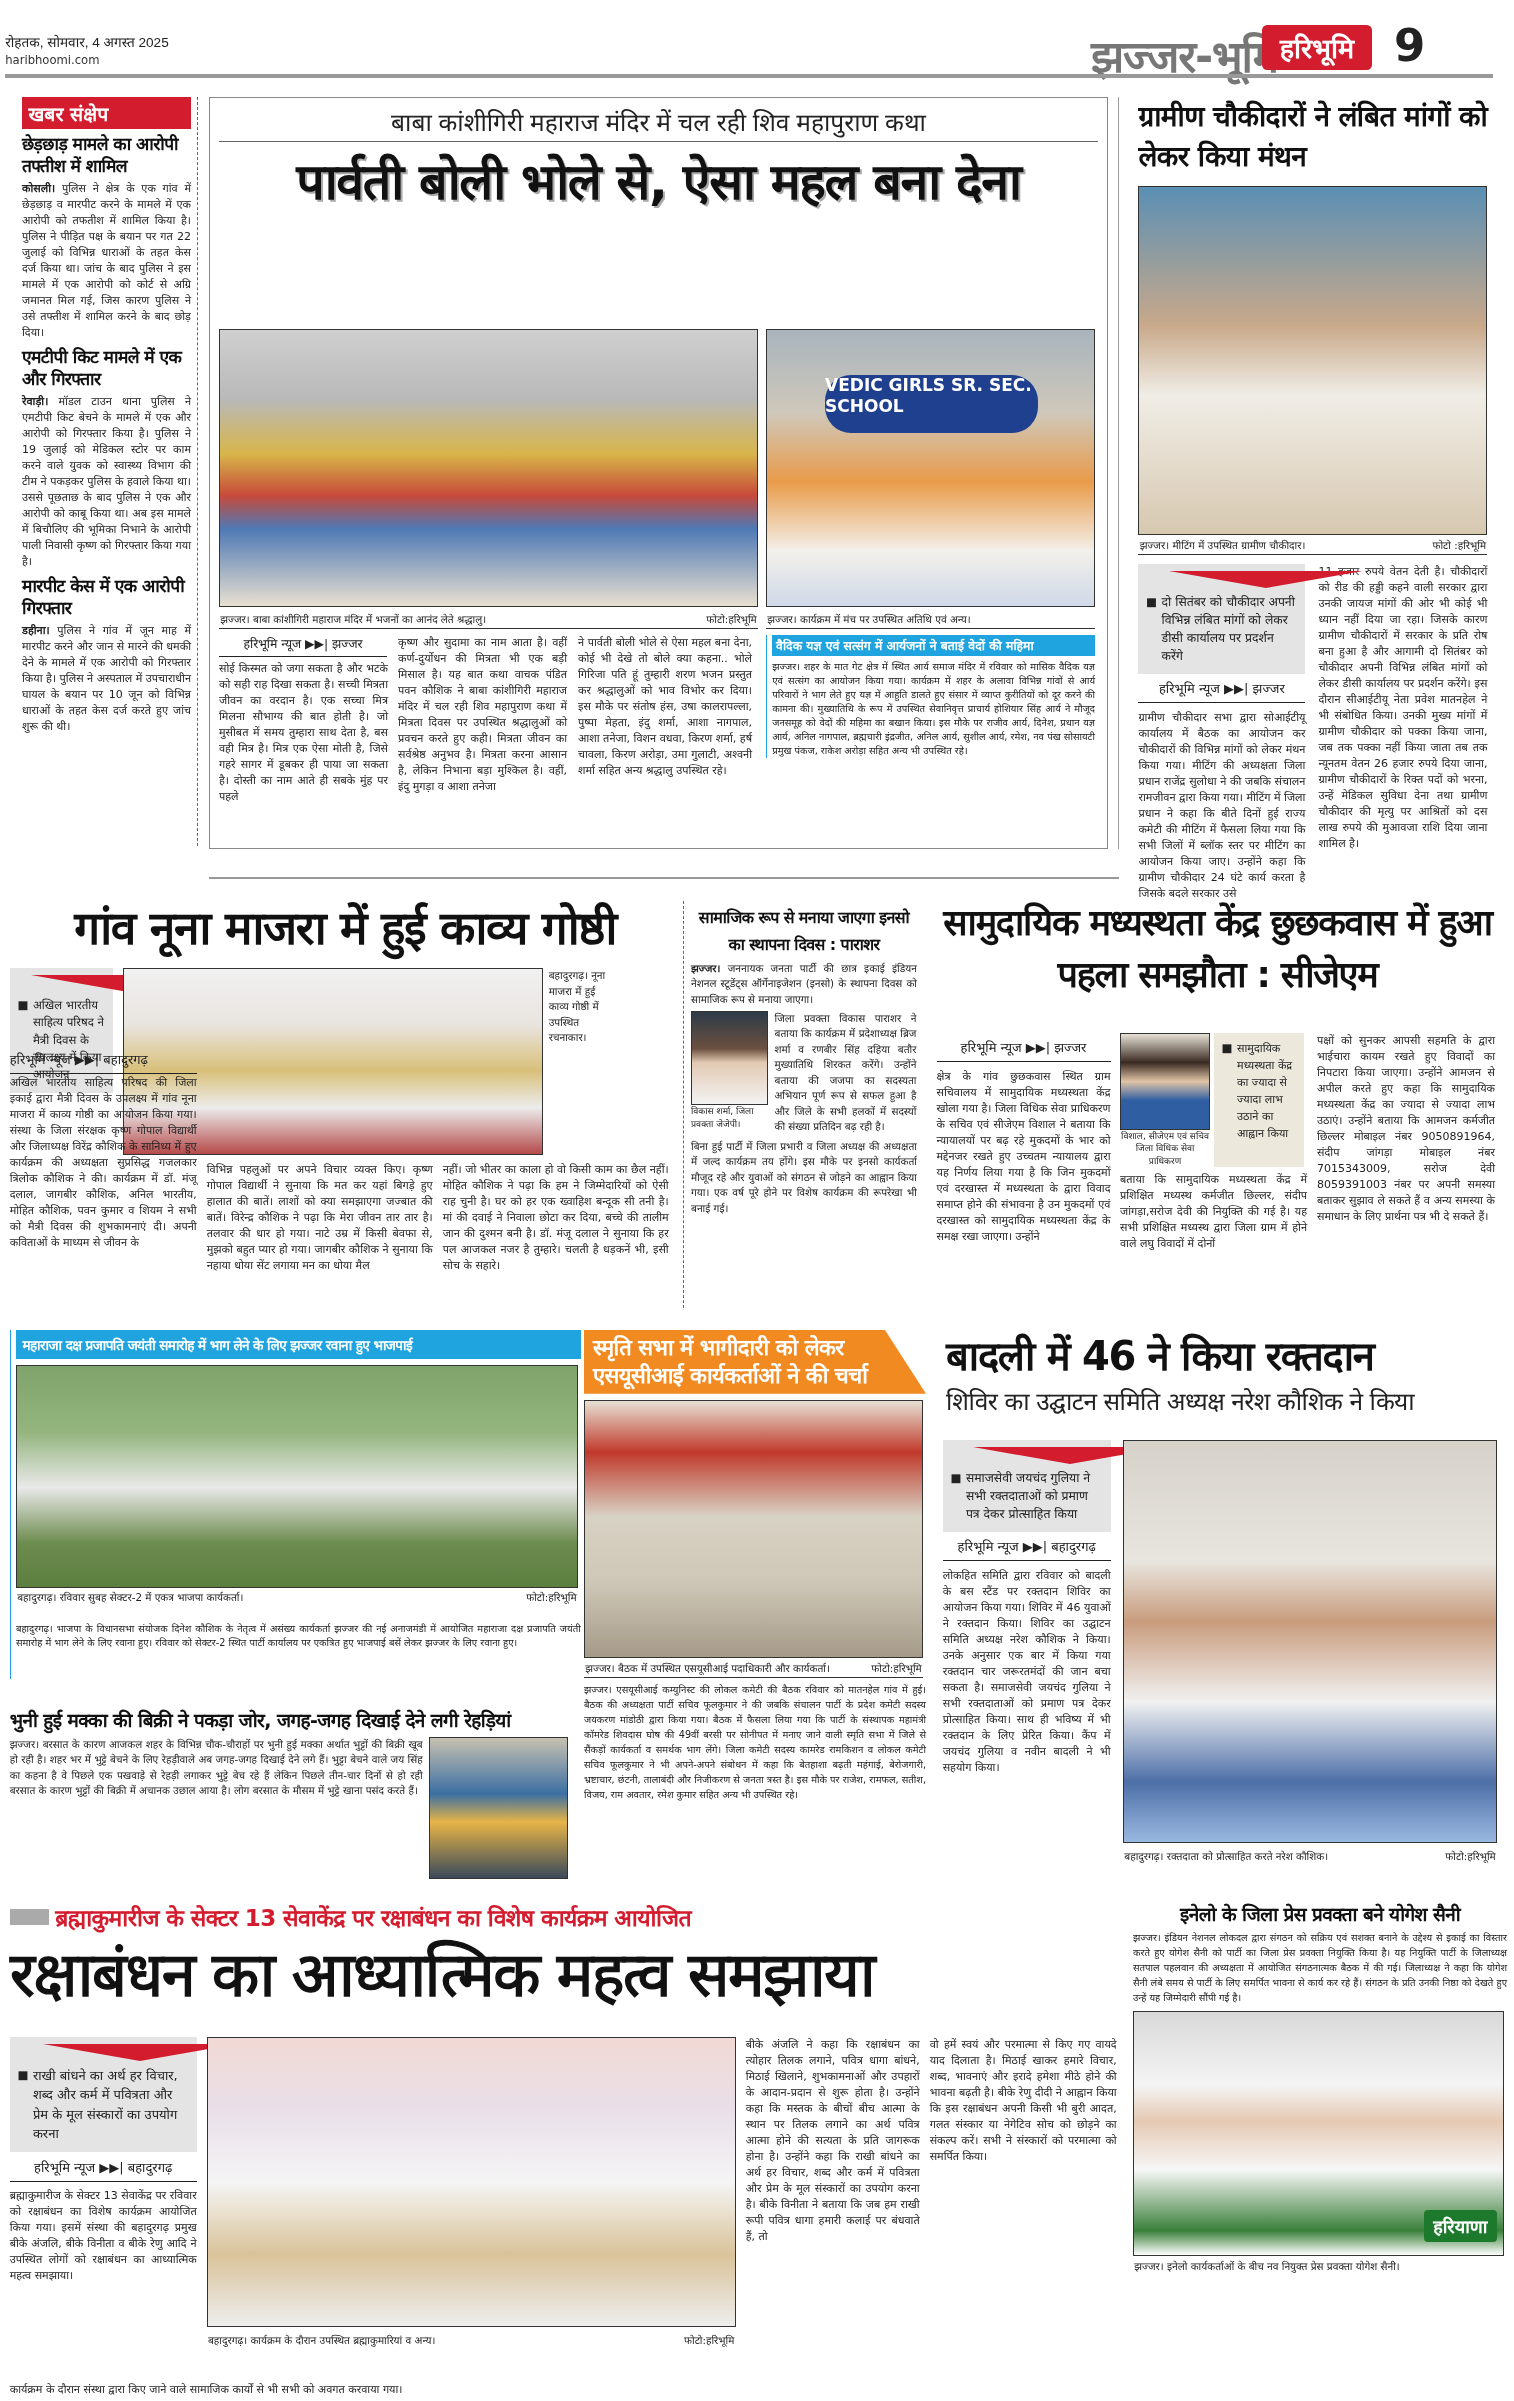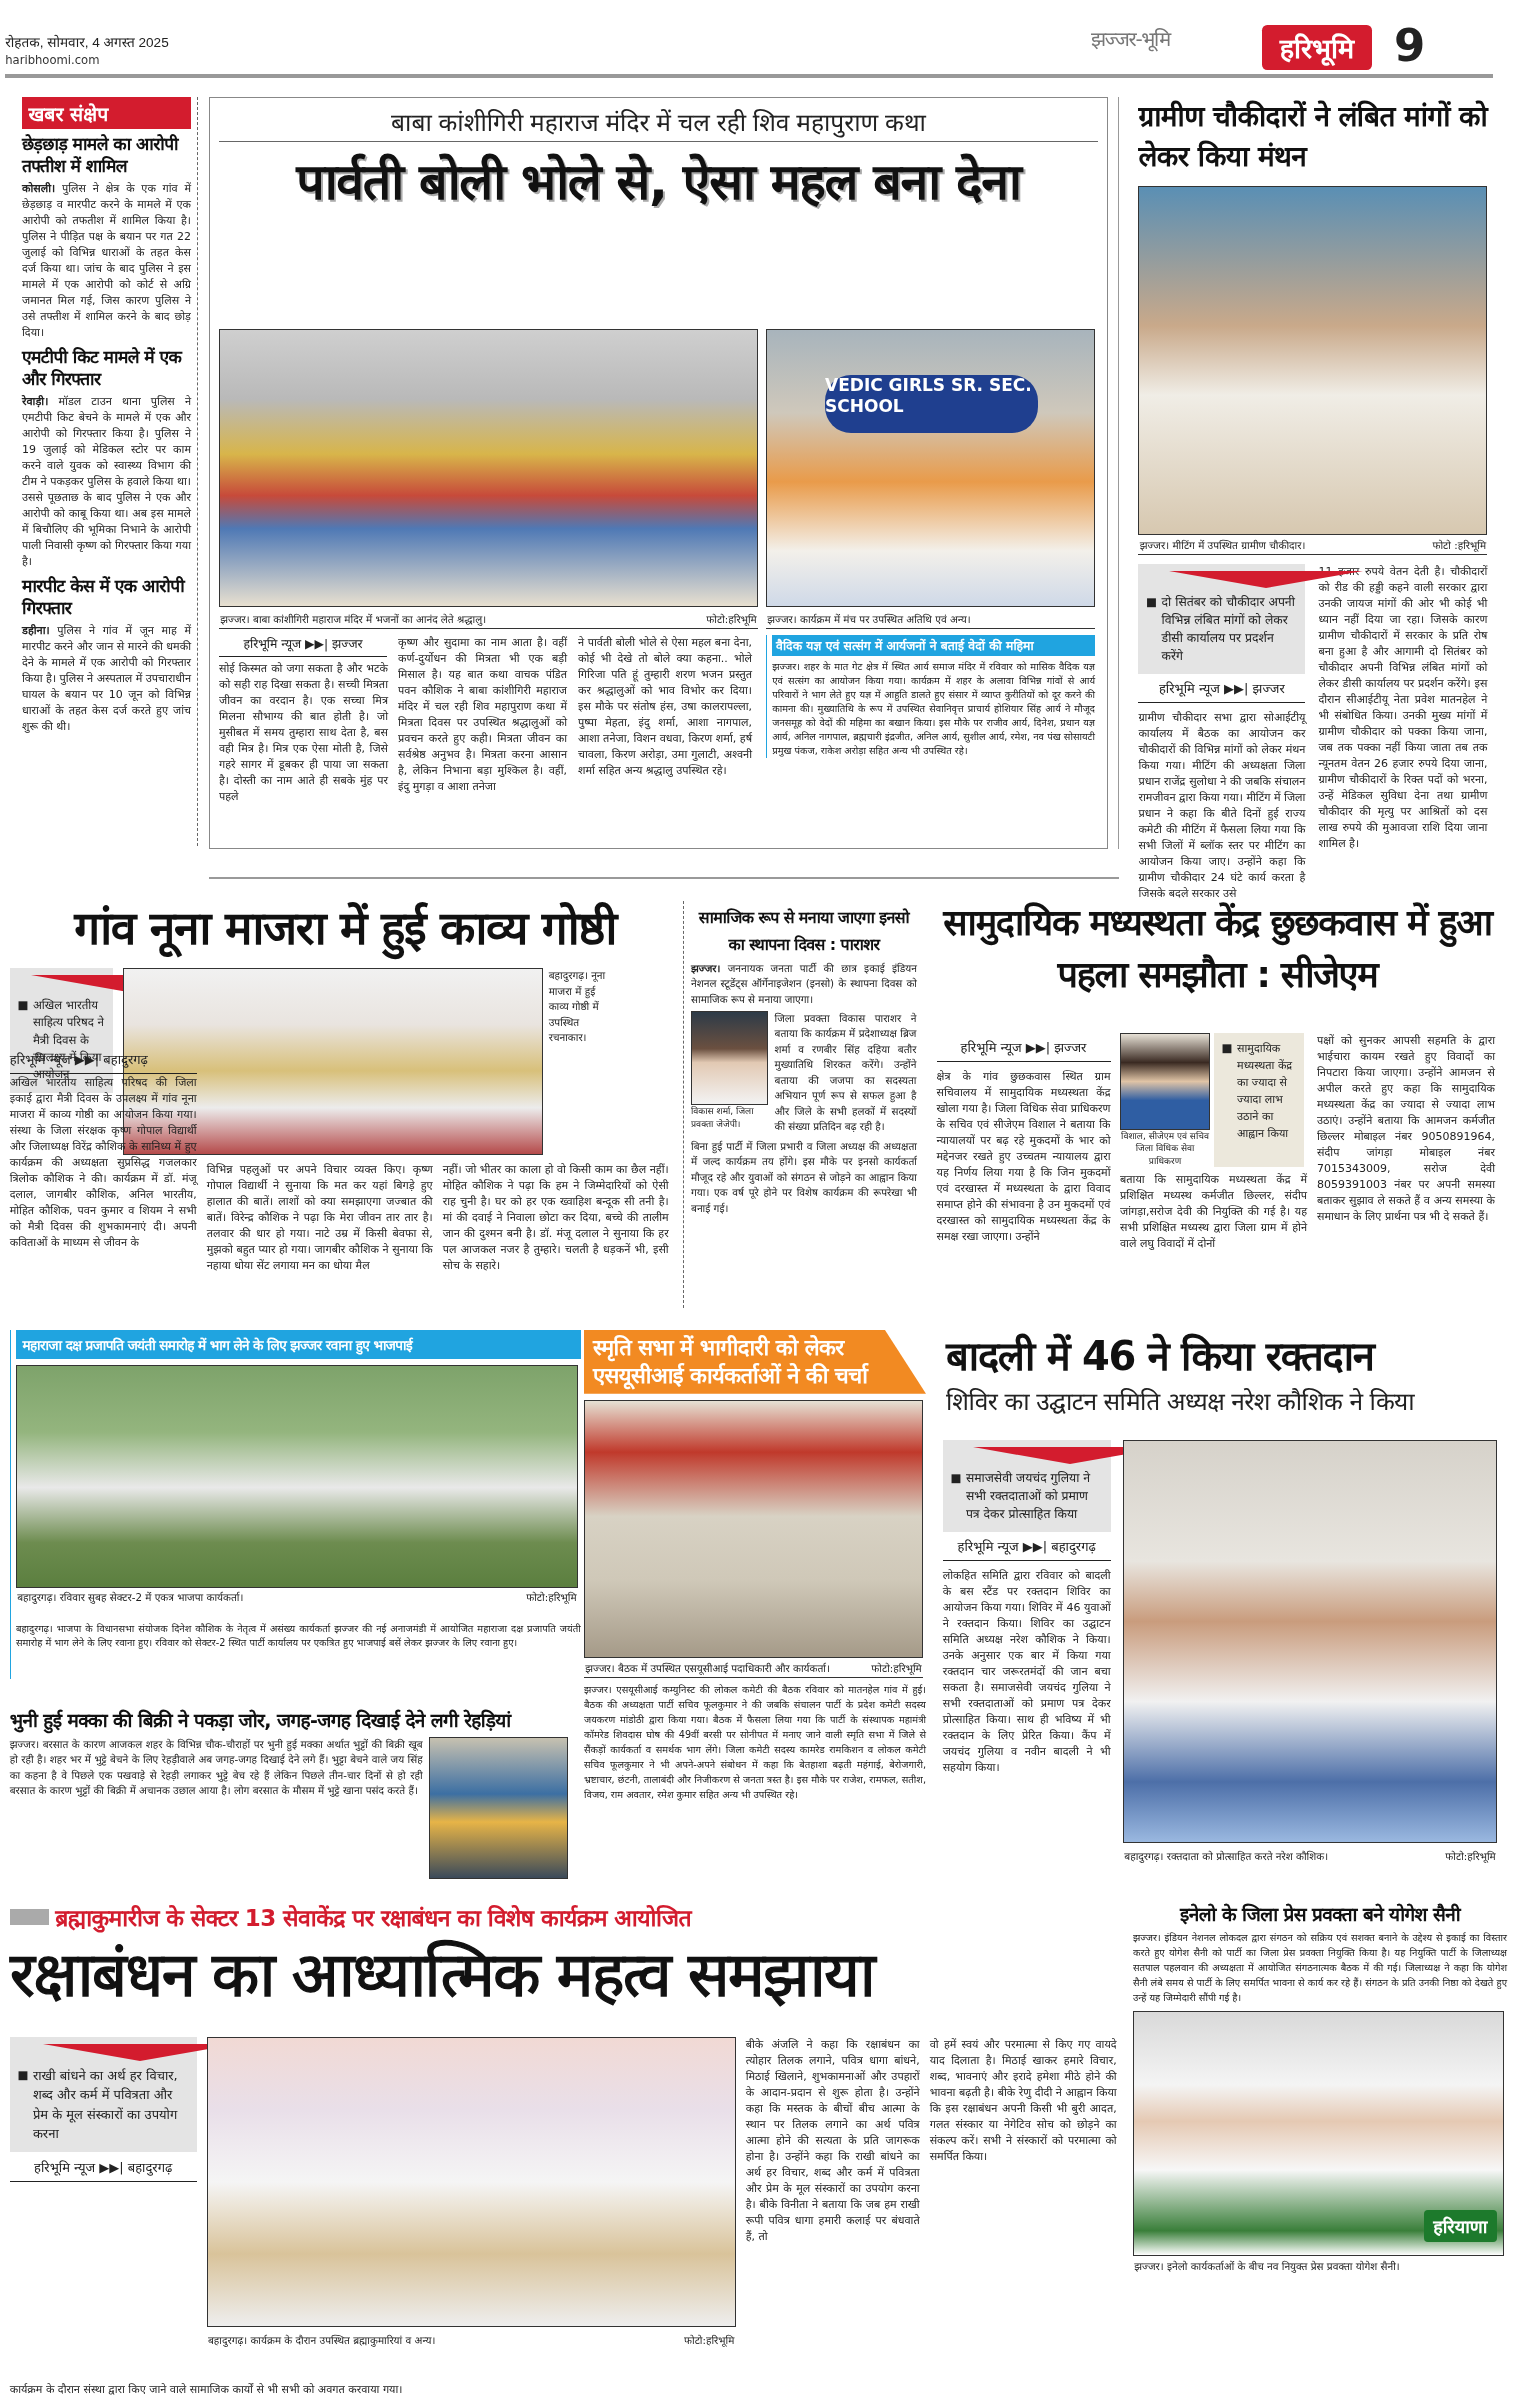--- a/index.html
+++ b/index.html
@@ -17,21 +17,21 @@
 .byline{font-size:13px;text-align:center;padding:5.2px 0;border-bottom:1.3px solid #222;margin-bottom:6.5px}
 .vdash{border-left:1.3px dashed #666}
 .frame{border:1.9px solid #888}
 </style>
 </head>
 <body>
 
 <div class="abs" style="left:0;top:0;width:1514px;height:77px">
   <div class="abs" style="left:5.2px;top:32px;font-size:13.6px;font-family:'Liberation Sans',sans-serif;color:#222">रोहतक, सोमवार, 4 अगस्त 2025</div>
   <div class="abs" style="left:5.2px;top:53px;font-size:11.6px;color:#333">haribhoomi.com</div>
-  <div class="abs" style="left:1091px;top:24.5px;font-size:20px;font-weight:normal;color:#777;letter-spacing:-1.3px">झज्जर-भूमि</div>
+  <div class="abs" style="left:1091px;top:24.5px;font-size:44px;font-weight:bold;color:#777;letter-spacing:-1.3px">झज्जर-भूमि</div>
   <div class="abs" style="left:1262px;top:24.5px;width:110px;height:45px;background:#d31c2e;border-radius:5.2px;display:flex;align-items:center;justify-content:center">
     <span style="color:#fff;font-size:27px;font-weight:bold">हरिभूमि</span>
   </div>
   <div class="abs" style="left:1394px;top:19.4px;font-size:45px;font-weight:bold;color:#222">9</div>
   <div class="abs" style="left:5.2px;top:74px;width:1488px;height:3.9px;background:#999"></div>
 </div>
 
 <div class="abs" style="left:22px;top:97px;width:169px;height:749px">
   <div style="background:#d31c2e;color:#fff;font-size:19.4px;font-weight:bold;padding:2.6px 6.5px;margin-bottom:3.9px;position:relative">
     <span>खबर संक्षेप</span>
@@ -200,20 +200,21 @@
     <div style="width:39px;height:15.5px;background:#aaa;position:relative"></div>
     <div style="font-size:23px;font-weight:bold;color:#d31c2e;letter-spacing:-0.6px">ब्रह्माकुमारीज के सेक्टर 13 सेवाकेंद्र पर रक्षाबंधन का विशेष कार्यक्रम आयोजित</div>
   </div>
   <div class="headline" style="font-size:62px;line-height:84px;font-weight:normal;letter-spacing:-1.9px;-webkit-text-stroke:1.3px #111">रक्षाबंधन का आध्यात्मिक महत्व समझाया</div>
   <div class="abs" style="left:0;top:136px;width:187px">
     <div class="highlight-box">
       <div class="chev"></div>
       <div class="hl-text" style="font-size:13px;line-height:19.4px">राखी बांधने का अर्थ हर विचार, शब्द और कर्म में पवित्रता और प्रेम के मूल संस्कारों का उपयोग करना</div>
     </div>
     <div class="byline">हरिभूमि न्यूज ▶▶| बहादुरगढ़</div>
+    <div class="small-text">ब्रह्माकुमारीज के सेक्टर 13 सेवाकेंद्र पर रविवार को रक्षाबंधन का विशेष कार्यक्रम आयोजित किया गया। इसमें संस्था की बहादुरगढ़ प्रमुख बीके अंजलि, बीके विनीता व बीके रेणु आदि ने उपस्थित लोगों को रक्षाबंधन का आध्यात्मिक महत्व समझाया।</div>
   </div>
   <div class="abs photo" style="left:197px;top:136px;width:529px;height:290px;background:linear-gradient(180deg,#f1d9d4 0%,#e9dfe9 25%,#f5f5f5 50%,#d9c39a 75%,#eee 100%)"></div>
   <div class="abs caption" style="left:197px;top:429px;width:529px;border-bottom:none">
     <span>बहादुरगढ़। कार्यक्रम के दौरान उपस्थित ब्रह्माकुमारियां व अन्य।</span>
     <span>फोटो:हरिभूमि</span>
   </div>
   <div class="abs small-text" style="left:0;top:481px;width:726px;font-size:11px">कार्यक्रम के दौरान संस्था द्वारा किए जाने वाले सामाजिक कार्यों से भी सभी को अवगत करवाया गया।</div>
   <div class="abs small-text" style="left:736px;top:136px;width:174px">बीके अंजलि ने कहा कि रक्षाबंधन का त्योहार तिलक लगाने, पवित्र धागा बांधने, मिठाई खिलाने, शुभकामनाओं और उपहारों के आदान-प्रदान से शुरू होता है। उन्होंने कहा कि मस्तक के बीचों बीच आत्मा के स्थान पर तिलक लगाने का अर्थ पवित्र आत्मा होने की सत्यता के प्रति जागरूक होना है। उन्होंने कहा कि राखी बांधने का अर्थ हर विचार, शब्द और कर्म में पवित्रता और प्रेम के मूल संस्कारों का उपयोग करना है। बीके विनीता ने बताया कि जब हम राखी रूपी पवित्र धागा हमारी कलाई पर बंधवाते हैं, तो</div>
   <div class="abs small-text" style="left:920px;top:136px;width:187px">वो हमें स्वयं और परमात्मा से किए गए वायदे याद दिलाता है। मिठाई खाकर हमारे विचार, शब्द, भावनाएं और इरादे हमेशा मीठे होने की भावना बढ़ती है। बीके रेणु दीदी ने आह्वान किया कि इस रक्षाबंधन अपनी किसी भी बुरी आदत, गलत संस्कार या नेगेटिव सोच को छोड़ने का संकल्प करें। सभी ने संस्कारों को परमात्मा को समर्पित किया।</div>
 </div>

